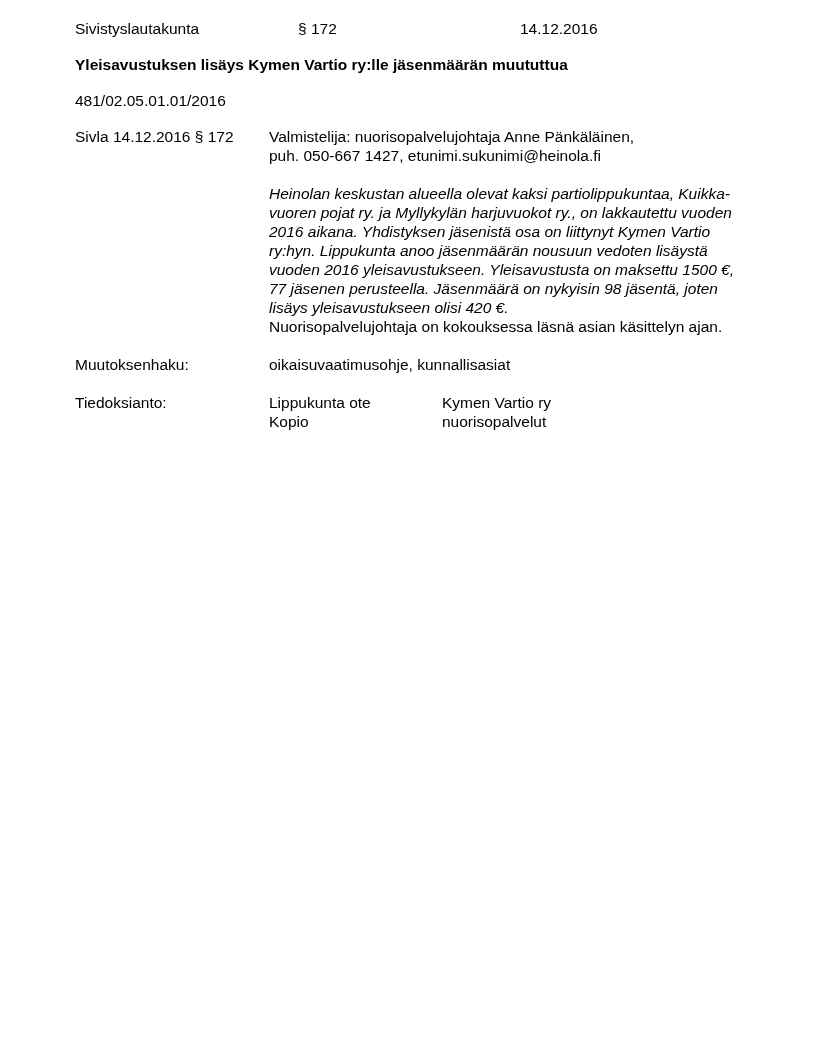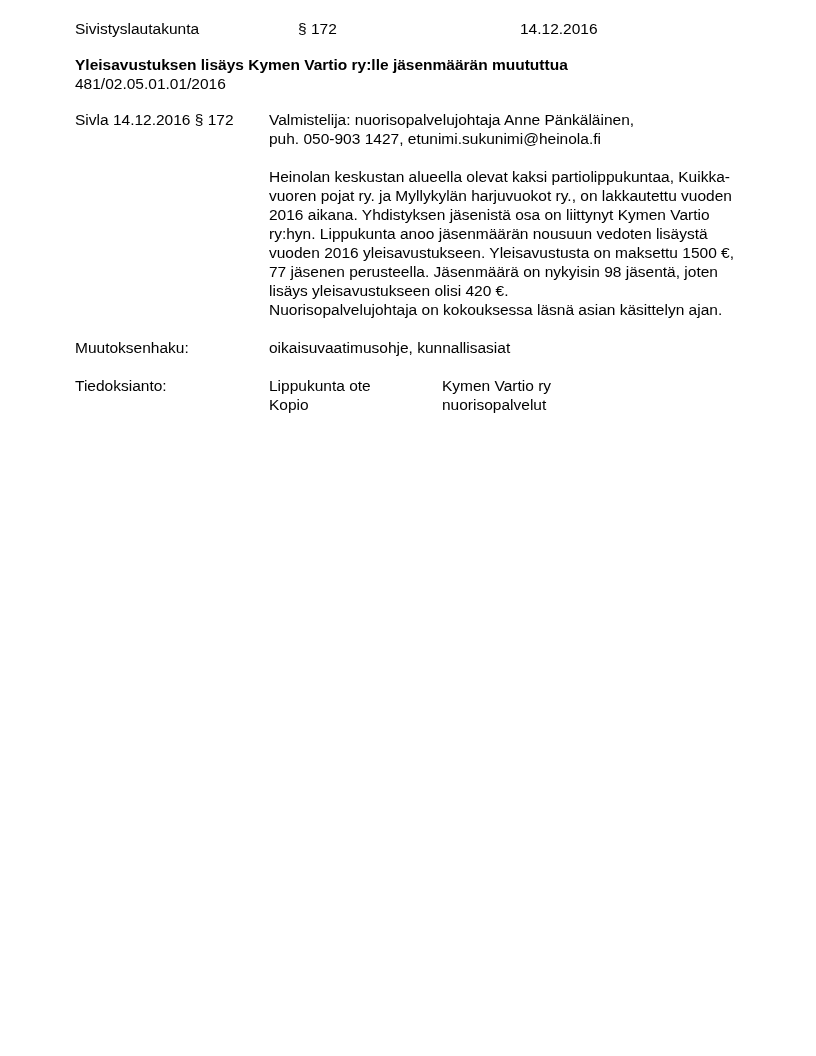--- a/index.html
+++ b/index.html
@@ -22,35 +22,35 @@
     height: 1056px;
     padding: 19px 40px 0 75px;
   }
   .header-row { display: flex; }
   .hdr-committee { width: 223px; }
   .hdr-section  { width: 222px; }
   .title {
     font-weight: bold;
     margin-top: 17px;
   }
-  .diary { margin-top: 0; }
+  .diary { margin-top: 17px; }
   .row {
     display: flex;
     align-items: flex-start;
     margin-top: 17px;
     gap: 19px;
   }
   .row.sec { margin-top: 19px; }
   .label {
     width: 175px;
     flex-shrink: 0;
   }
   .content { width: 500px; }
   .para { white-space: pre-line; }
-  .gap-before { margin-top: 19px; }
+  .gap-before { margin-top: 19px; font-style: italic; }
   .gap-before-sm { }
   .subrow { display: flex; }
   .subcol {
     width: 173px;
     flex-shrink: 0;
   }
 </style>
 </head>
 <body>
 
@@ -63,21 +63,21 @@
   </div>
 
   <div class="title">Yleisavustuksen lisäys Kymen Vartio ry:lle jäsenmäärän muututtua</div>
 
   <div class="diary">481/02.05.01.01/2016</div>
 
   <div class="row">
     <div class="label">Sivla 14.12.2016 § 172</div>
     <div class="content">
       <div class="para">Valmistelija: nuorisopalvelujohtaja Anne Pänkäläinen,
-puh. 050-903 1427, etunimi.sukunimi@heinola.fi</div>
+puh. 050-667 1427, etunimi.sukunimi@heinola.fi</div>
       <div class="para gap-before">Heinolan keskustan alueella olevat kaksi partiolippukuntaa, Kuikka-
 vuoren pojat ry. ja Myllykylän harjuvuokot ry., on lakkautettu vuoden
 2016 aikana. Yhdistyksen jäsenistä osa on liittynyt Kymen Vartio
 ry:hyn. Lippukunta anoo jäsenmäärän nousuun vedoten lisäystä
 vuoden 2016 yleisavustukseen. Yleisavustusta on maksettu 1500 €,
 77 jäsenen perusteella. Jäsenmäärä on nykyisin 98 jäsentä, joten
 lisäys yleisavustukseen olisi 420 €.</div>
       <div class="para gap-before-sm">Nuorisopalvelujohtaja on kokouksessa läsnä asian käsittelyn ajan.</div>
     </div>
   </div>

